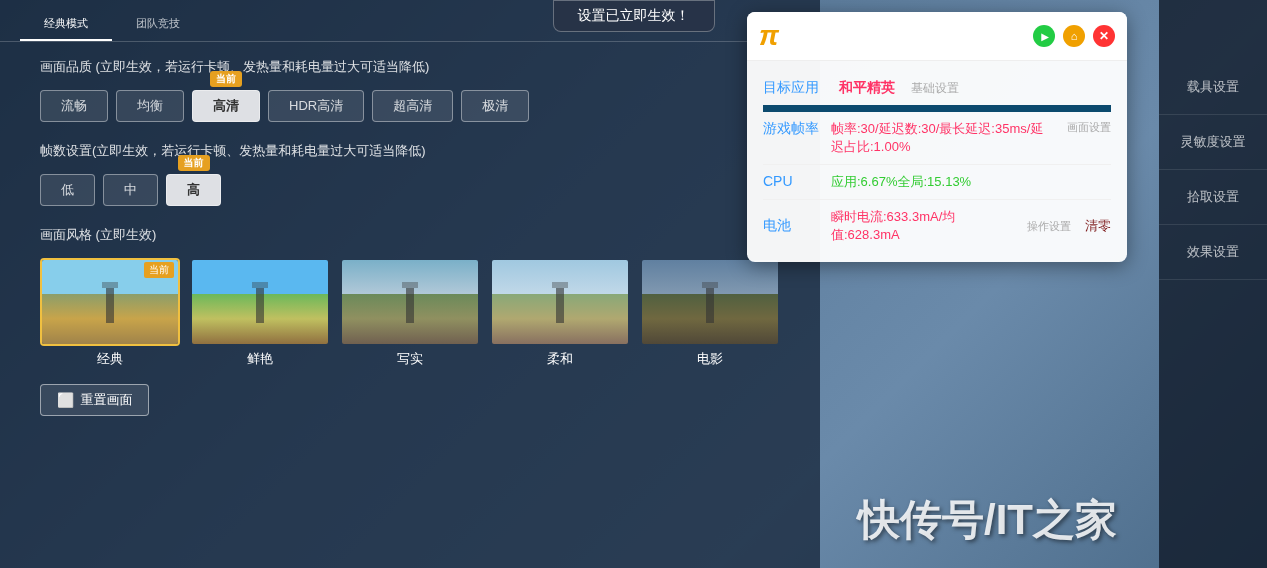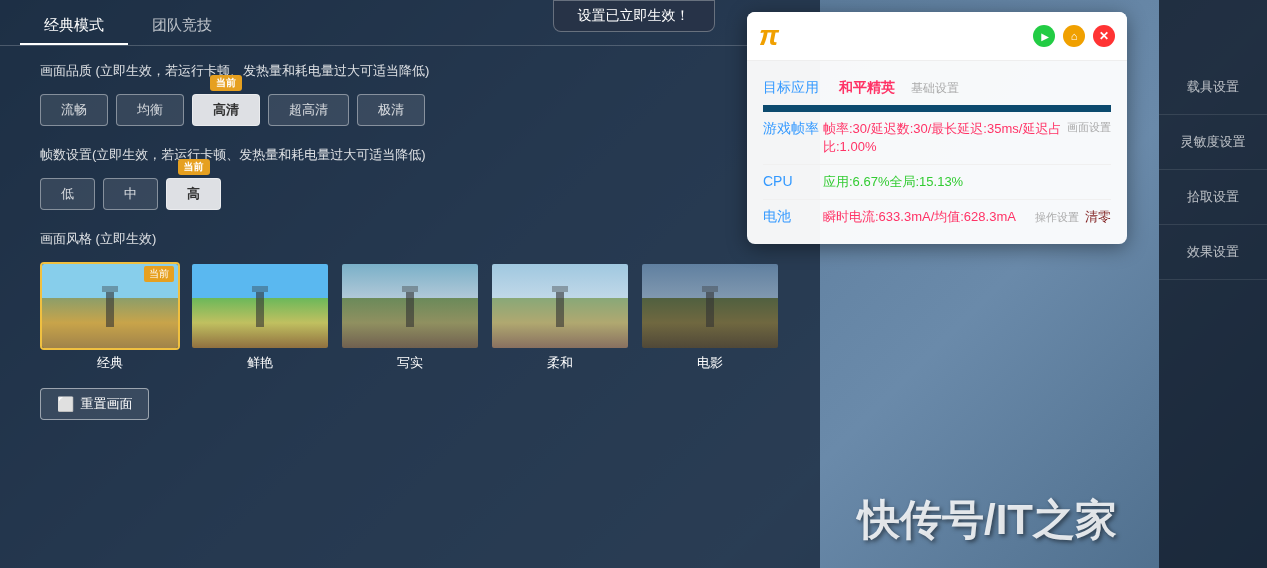--- a/index.html
+++ b/index.html
@@ -47,21 +47,21 @@
 
     
     .tabs {
       display: flex;
       border-bottom: 1px solid rgba(255,255,255,0.2);
       padding: 0 20px;
       padding-top: 8px;
     }
     .tab {
       padding: 8px 24px;
-      font-size: 15px;
+      font-size: 11px;
       color: rgba(255,255,255,0.7);
       cursor: pointer;
       border-bottom: 2px solid transparent;
     }
     .tab.active {
       color: #fff;
       border-bottom: 2px solid #fff;
     }
 
     
@@ -329,21 +329,21 @@
 
     .tt-body {
       padding: 10px 16px;
     }
 
     .tt-row {
       display: flex;
       align-items: flex-start;
       padding: 8px 0;
       border-bottom: 1px solid #f0f0f0;
-      gap: 0;
+      gap: 8px;
     }
 
     .tt-row:last-child {
       border-bottom: none;
     }
 
     .tt-row-label {
       color: #3399ff;
       font-size: 14px;
       min-width: 60px;
@@ -419,20 +419,21 @@
   <div class="content">
 
     <div class="section-title">画面品质 (立即生效，若运行卡顿、发热量和耗电量过大可适当降低)</div>
     <div class="button-row">
       <div class="quality-btn">流畅</div>
       <div class="quality-btn">均衡</div>
       <div class="quality-btn selected" style="position:relative;">
         <span class="current-label">当前</span>
         <span>高清</span>
       </div>
+      <div class="quality-btn">HDR高清</div>
       <div class="quality-btn">超高清</div>
       <div class="quality-btn">极清</div>
     </div>
 
     <div class="section-title">帧数设置(立即生效，若运行卡顿、发热量和耗电量过大可适当降低)</div>
     <div class="button-row">
       <div class="quality-btn">低</div>
       <div class="quality-btn">中</div>
       <div class="quality-btn selected" style="position:relative;">
         <span class="current-label">当前</span>

